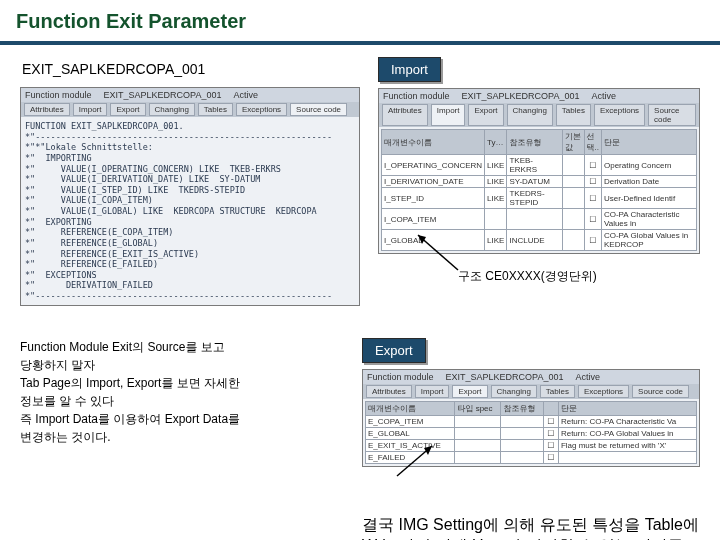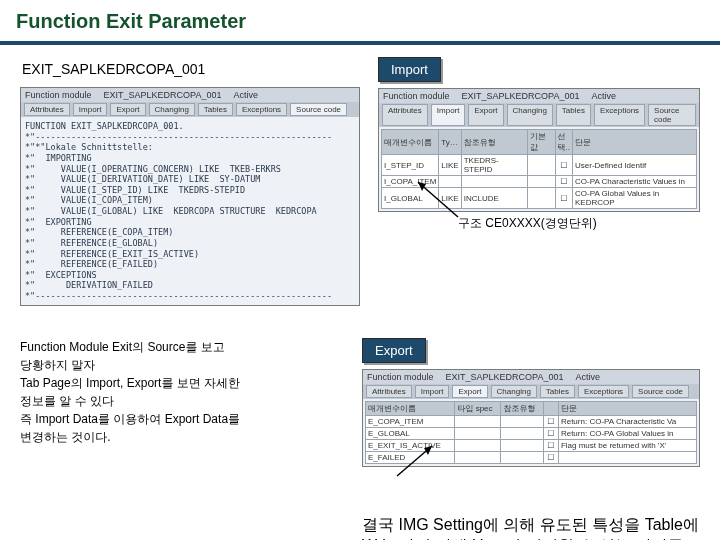--- a/index.html
+++ b/index.html
@@ -14,21 +14,21 @@
   .sap-hdr { background:#cfd6e0; padding:2px 4px; display:flex; gap:12px;align-items:flex-end; }
   .sap-tabs { background:#c0c8d2; padding:1px 3px; display:flex; gap:3px; font-size:8px; }
   .sap-tab { background:#d8dde4; border:1px solid #9aa3b0; padding:1px 5px; }
   .sap-tab.active { background:#eef1f5; }
   .code { font-family:Consolas,monospace; font-size:8.5px; background:#eef1f5; color:#2b3a50; padding:4px; line-height:1.25; white-space:pre; overflow:hidden; height:180px; }
   .grid { background:#eef1f5; padding:2px; }
   table.g { border-collapse:collapse; width:100%; font-size:8px; color:#333; }
   table.g th { background:#c0c8d2; border:1px solid #9aa3b0; padding:1px 2px; font-weight:normal; text-align:left; }
   table.g td { background:#fff; border:1px solid #9aa3b0; padding:1px 2px; }
   .chk { width:10px; text-align:center; }
-  .arrow-note { font-size:12px; margin-top:3px; padding-left:80px; position:relative; }
+  .arrow-note { font-size:12px; margin-top:14px; padding-left:80px; position:relative; }
   .svg-arrow { position:absolute; left:30px; top:-38px; }
   .bottom-row { display:flex; gap:2px; margin-top:32px; }
   .note { font-size:12px; line-height:1.5; }
   .export-sec { flex:1; }
   .export-arrow { position:relative; }
   .final-note { font-size:16px; margin-top:12px; }
 </style>
 </head>
 <body>
 
@@ -97,20 +97,36 @@
             <tbody>
                 <tr>
               <th>매개변수이름</th>
               <th>Ty…</th>
               <th>참조유형</th>
               <th>기본값</th>
               <th class="chk">선택..</th>
               <th>단문</th>
             </tr>
             <tr>
+                  <td>I_OPERATING_CONCERN</td>
+                  <td>LIKE</td>
+                  <td>TKEB-ERKRS</td>
+                  <td></td>
+                  <td class="chk">☐</td>
+                  <td>Operating Concern</td>
+                </tr>
+            <tr>
+                  <td>I_DERIVATION_DATE</td>
+                  <td>LIKE</td>
+                  <td>SY-DATUM</td>
+                  <td></td>
+                  <td class="chk">☐</td>
+                  <td>Derivation Date</td>
+                </tr>
+            <tr>
                   <td>I_STEP_ID</td>
                   <td>LIKE</td>
                   <td>TKEDRS-STEPID</td>
                   <td></td>
                   <td class="chk">☐</td>
                   <td>User-Defined Identif</td>
                 </tr>
             <tr>
                   <td>I_COPA_ITEM</td>
                   <td></td>

